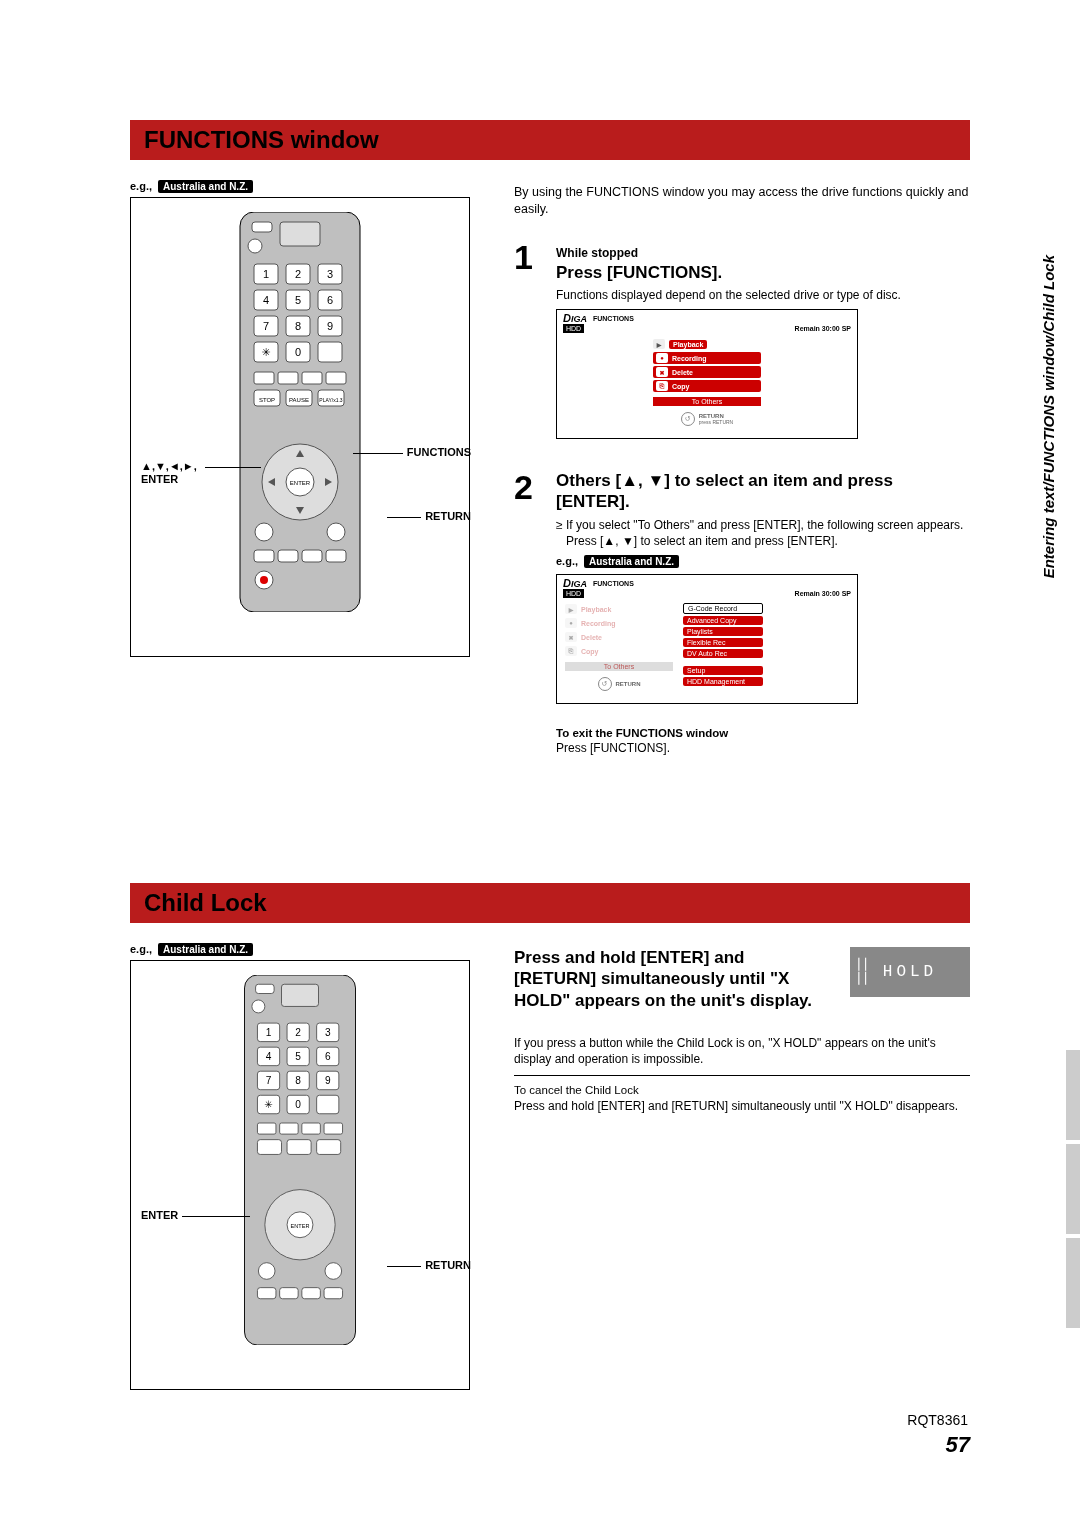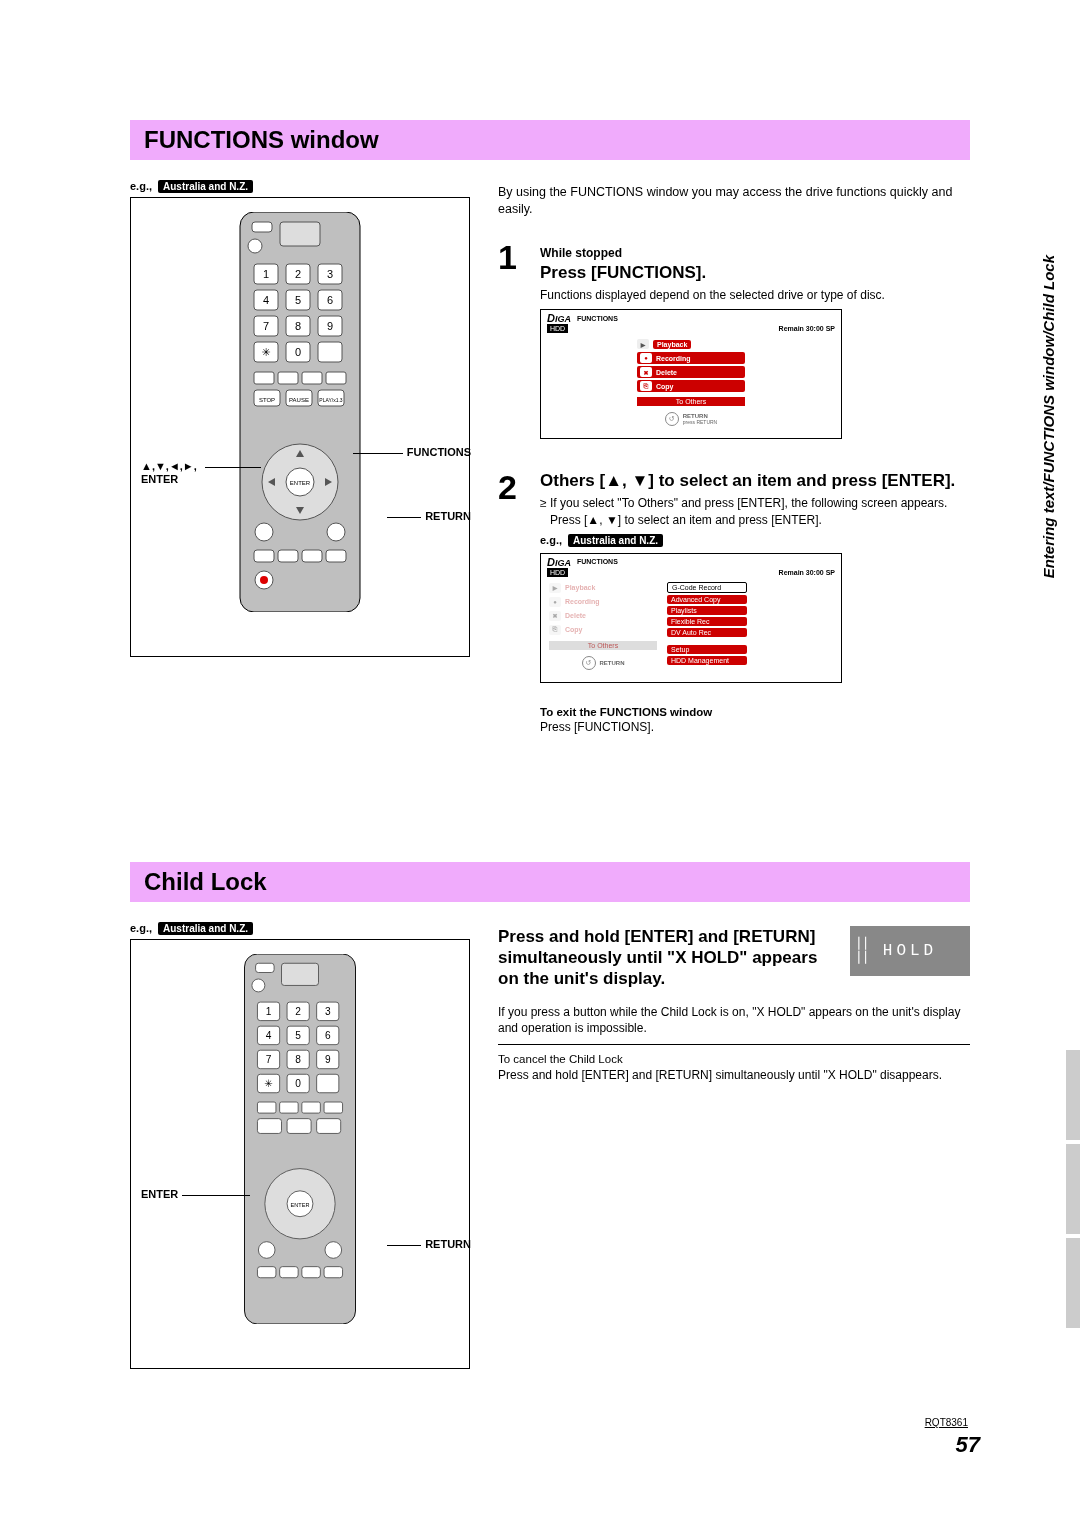--- a/index.html
+++ b/index.html
@@ -11,29 +11,29 @@
     height: 1528px;
     position: relative;
     font-size: 14px;
     color: #000;
   }
   .page {
     padding: 120px 110px 40px 130px;
     position: relative;
   }
   .section-header {
-    background: #f0abfc;
+    background: #b91c1c;
     padding: 6px 14px;
     font-size: 24px;
     font-weight: bold;
     margin-bottom: 20px;
   }
   .two-col {
     display: flex;
-    gap: 28px;
+    gap: 44px;
     align-items: flex-start;
   }
   .left-col {
     width: 340px;
     flex-shrink: 0;
   }
   .right-col {
     flex: 1;
     padding-top: 4px;
   }
@@ -272,27 +272,26 @@
     white-space:nowrap;
   }
   .side-tabs {
     position:absolute; right:0; bottom:200px;
     display:flex; flex-direction:column; gap:4px;
   }
   .side-tab {
     width:14px; height:90px; background:#ccc;
   }
   .pgnum {
-    position:absolute; right:100px; bottom:70px;
+    position:absolute; right:110px; bottom:70px;
     font-size:22px; font-style:italic; font-weight:bold;
   }
   .rqt {
     position:absolute; right:112px; bottom:100px;
-    font-size:10px;
-    text-decoration:underline;
+    font-size:14px;
   }
 </style>
 </head>
 <body>
 
 <div class="page">
 
   <div class="section-header">FUNCTIONS window</div>
 
   <div class="two-col">
@@ -577,21 +576,21 @@
     <div class="right-col">
 
       <div style="display:flex; align-items:flex-start; gap:10px;">
         <div class="step-main" style="flex:1">Press and hold [ENTER] and [RETURN] simultaneously until "X HOLD" appears on the unit's display.</div>
         <div class="hold-display">
           <div class="x">⎮⎮<br>⎮⎮</div>
           <div class="seg">HOLD</div>
         </div>
       </div>
 
-      <p class="step-note" style="margin-top:10px">If you press a button while the Child Lock is on, "X HOLD" appears on the unit's display and operation is impossible.</p>
+      <p class="step-note" style="margin-top:20px">If you press a button while the Child Lock is on, "X HOLD" appears on the unit's display and operation is impossible.</p>
 
       <hr class="hr">
 
       <div class="cancel-head">To cancel the Child Lock</div>
       <p class="step-note">Press and hold [ENTER] and [RETURN] simultaneously until "X HOLD" disappears.</p>
     </div>
   </div>
 
 </div>
 

